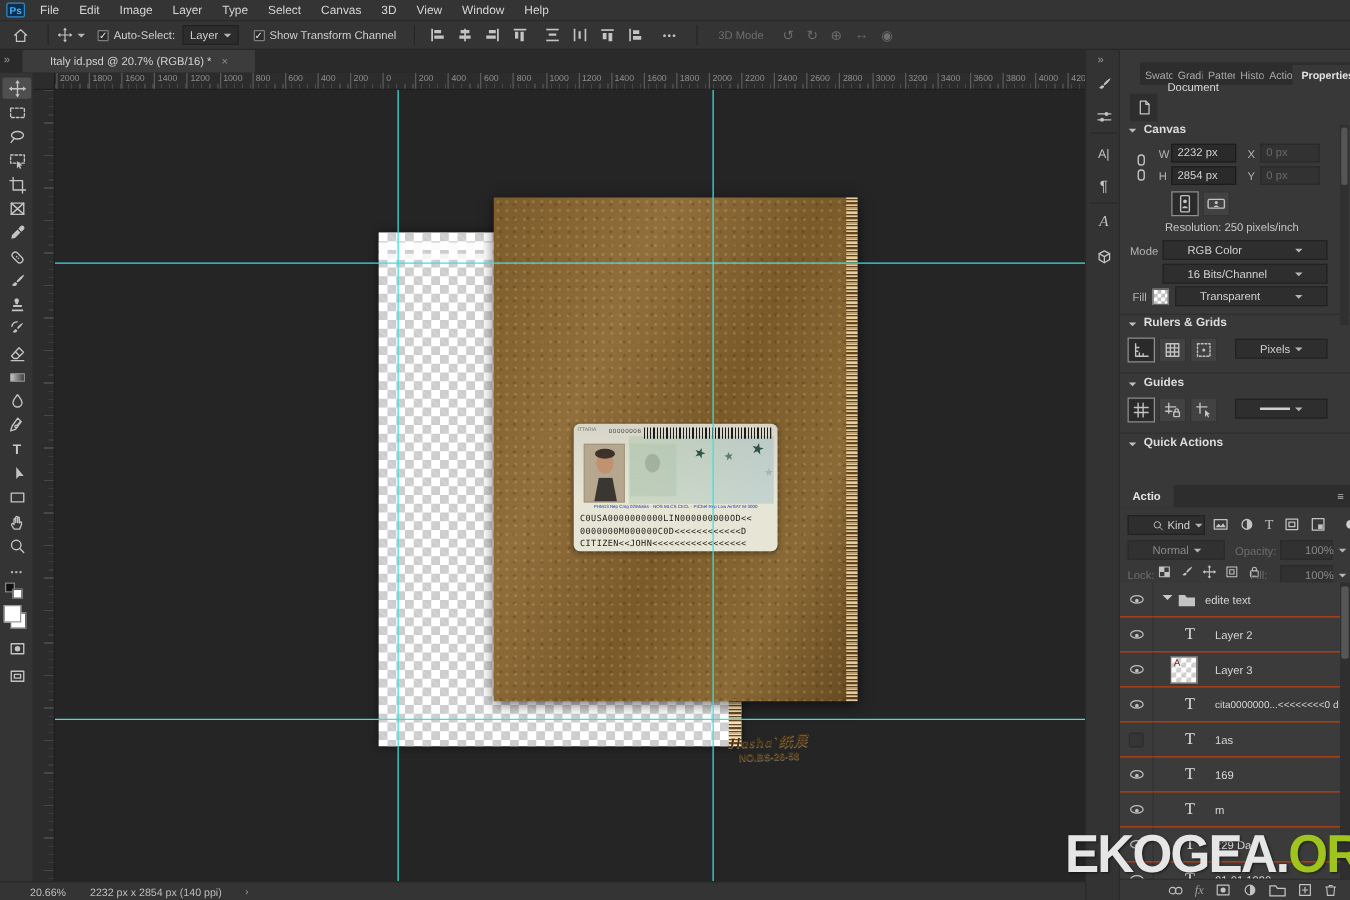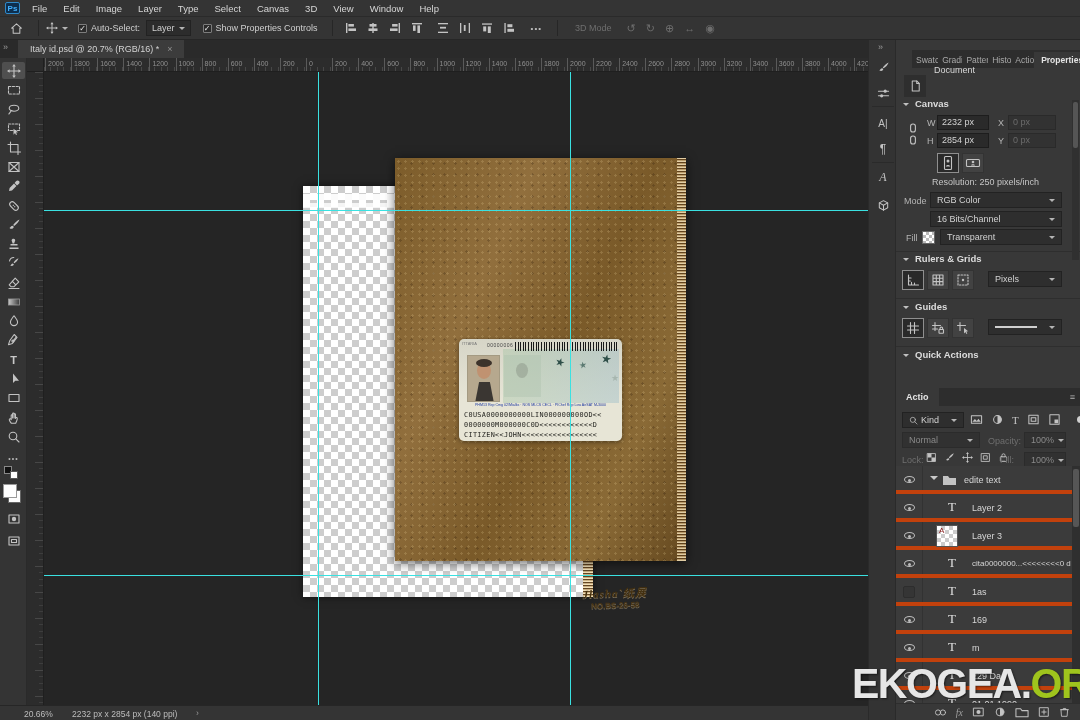--- a/index.html
+++ b/index.html
@@ -11,21 +11,21 @@
   .fi{fill:#c3c3c3;stroke:none}.dim{color:#6e6e6e}
   
   #menubar{left:0;top:0;width:1080px;height:17px;background:#343434;border-bottom:1px solid #2a2a2a;display:flex;align-items:center;gap:0;font-size:9.5px;color:#d6d6d6;z-index:20}
   #menubar span.mi{padding:0 8px;cursor:default}
   #pslogo{width:15px;height:12px;margin:0 4px 0 5px;background:#0d2f4f;border:1px solid #2f89c9;border-radius:2px;color:#43b1ff;font-size:8px;font-weight:bold;display:flex;align-items:center;justify-content:center}
   #optionsbar{left:0;top:17px;width:1080px;height:23px;background:#343434;border-bottom:1px solid #262626;display:flex;align-items:center;font-size:9px;color:#cfcfcf;z-index:20}
   .ob-sep{width:1px;height:16px;background:#262626;margin:0 7px}
   .cb{width:9px;height:9px;background:#2a2a2a;border:1px solid #7d7d7d;border-radius:1px;color:#e8e8e8;font-size:8px;line-height:7px;text-align:center;margin-right:4px}
   .ddar{display:inline-block;width:0;height:0;border:3px solid transparent;border-top-color:#b5b5b5;margin-left:4px;transform:translateY(2px)}
   #tabbar{left:0;top:40px;width:1080px;height:18px;background:#2a2a2a;z-index:20}
-  #doctab{position:absolute;left:18px;top:0;height:18px;background:#3c3c3c;color:#d2d2d2;font-size:9px;display:flex;align-items:center;padding:0 12px;gap:8px}
+  #doctab{position:absolute;left:18px;top:0;height:18px;background:#3c3c3c;color:#d2d2d2;font-size:9px;display:flex;align-items:center;padding:0 22px;gap:8px}
   
   #toolbar{left:0;top:58px;width:27px;height:647px;background:#343434;border-right:1px solid #2a2a2a;z-index:15}
   .tool{position:absolute;left:2px;width:23px;height:17px;display:flex;align-items:center;justify-content:center}
   .tool.sel{background:#4f4f4f;border-radius:2px}
   
   #corner{left:27px;top:58px;width:17px;height:14px;background:#2c2c2c;border-right:1px solid #1f1f1f;border-bottom:1px solid #1f1f1f;z-index:12}
   #hruler{left:44px;top:58px;width:824px;height:14px;background:#2c2c2c;border-bottom:1px solid #1f1f1f;overflow:hidden;z-index:12;
     background-image:repeating-linear-gradient(90deg,#474747 0 1px,transparent 1px 6.5px);background-size:100% 4px;background-position:0 100%;background-repeat:no-repeat}
   .rtick{position:absolute;top:0;height:14px;border-left:1px solid #5a5a5a;padding-left:2px;font-size:7px;color:#8f8f8f;line-height:11px;white-space:nowrap}
   #vruler{left:27px;top:72px;width:17px;height:633px;background:#2c2c2c;border-right:1px solid #1f1f1f;z-index:12;
@@ -51,30 +51,30 @@
   
   #rightpanel{left:896px;top:40px;width:184px;height:680px;background:#383838;z-index:20;font-size:9px}
   #ptabs{position:absolute;left:16px;top:10px;width:184px;height:18px;background:#2d2d2d;display:flex;align-items:flex-end;color:#a9a9a9;font-size:8.5px}
   #ptabs .pt{padding:3px 4px;white-space:nowrap;overflow:hidden}
   #ptabs .active{background:#383838;color:#e4e4e4;font-weight:bold;padding:3px 7px}
   .sechead{position:absolute;font-size:9.5px;font-weight:bold;color:#dcdcdc;display:flex;align-items:center}
   .caret{display:inline-block;width:0;height:0;border:3.5px solid transparent;border-top-color:#c0c0c0;margin-right:6px;transform:translateY(2px)}
   .lbl{color:#b4b4b4}
   .field{position:absolute;height:15px;background:#2a2a2a;border:1px solid #1d1d1d;color:#d2d2d2;font-size:9px;padding:1px 4px;line-height:11px}
   .field.dis{color:#6b6b6b;background:#323232;border-color:#2a2a2a}
-  .drop{position:absolute;height:16px;background:#2e2e2e;border:1px solid #222;color:#d2d2d2;font-size:9px;padding:2px 6px;line-height:11px;display:flex;align-items:center;justify-content:space-between}
+  .drop{position:absolute;height:16px;background:#2e2e2e;border:1px solid #222;color:#d2d2d2;font-size:9px;padding:2px 19px;line-height:11px;display:flex;align-items:center;justify-content:space-between}
   .drop.dis{color:#8a8a8a;background:#313131;border-color:#2b2b2b}
   .pbtn{position:absolute;width:22px;height:20px;background:#424242;border:1px solid #333;display:flex;align-items:center;justify-content:center}
   .pbtn.on{background:#2a2a2a;border-color:#8f8f8f}
   .pdiv{position:absolute;left:0;width:184px;height:1px;background:#2e2e2e}
   
   #layerstab{position:absolute;left:0;top:348px;width:184px;height:18px;background:#2d2d2d}
   #layerstab .pt{position:absolute;left:0;top:0;height:18px;background:#383838;color:#e4e4e4;font-weight:bold;font-size:9px;padding:4px 10px}
   #layerslist{position:absolute;left:0;top:426px;width:176px;height:254px;background:#3b3b3b;overflow:hidden}
-  .lrow{position:relative;width:176px;height:28px;border-bottom:4px solid #c2410c}
+  .lrow{position:relative;width:176px;height:28px;border-bottom:1px solid #c2410c}
   .eye{position:absolute;left:8px;top:10px;width:11px;height:7px;border:1px solid #bdbdbd;border-radius:50%}
   .eye::after{content:"";position:absolute;left:3px;top:1.5px;width:3px;height:3px;border-radius:50%;background:#bdbdbd}
   .noeye{position:absolute;left:7px;top:8px;width:12px;height:12px;background:#353535;border:1px solid #2d2d2d;border-radius:2px}
   .coldiv{position:absolute;left:26px;top:0;bottom:0;width:1px;background:#323232}
   .ltT{position:absolute;left:52px;top:5px;font-family:"Liberation Serif",serif;font-size:13px;color:#e0e0e0}
   .lname{position:absolute;left:76px;top:9px;font-size:9px;color:#d6d6d6;white-space:nowrap}
   .bicons{position:absolute;left:0;top:663px;width:184px;height:17px;background:#383838;border-top:1px solid #2e2e2e;display:flex;align-items:center;justify-content:flex-end;gap:9px;padding-right:10px;color:#9f9f9f}
   
   #statusbar{left:0;top:705px;width:868px;height:15px;background:#343434;border-top:1px solid #262626;font-size:8.5px;color:#bdbdbd;z-index:20}
   
@@ -116,21 +116,21 @@
   <span style="display:flex;align-items:center;margin-left:10px">
     <span class="cb">✓</span>
       <span>Auto-Select:</span>
     </span>
   <span style="display:flex;align-items:center;margin-left:6px;background:#2c2c2c;border:1px solid #222;padding:2px 5px">
     <span>Layer</span>
       <span class="ddar"></span>
     </span>
   <span style="display:flex;align-items:center;margin-left:12px">
     <span class="cb">✓</span>
-      <span>Show Properties Controls</span>
+      <span>Show Transform Channel</span>
     </span>
   <span class="ob-sep" style="margin-left:14px"></span>
   <span style="margin:0 5px">
       <svg width="12" height="12">
         <rect class="fi" x="1" y="1" width="1.4" height="10"></rect>
         <rect class="fi" x="3.4" y="2" width="5.5" height="2.6"></rect>
         <rect class="fi" x="3.4" y="6.4" width="7.6" height="2.6"></rect>
       </svg>
     </span>
   <span style="margin:0 5px">

